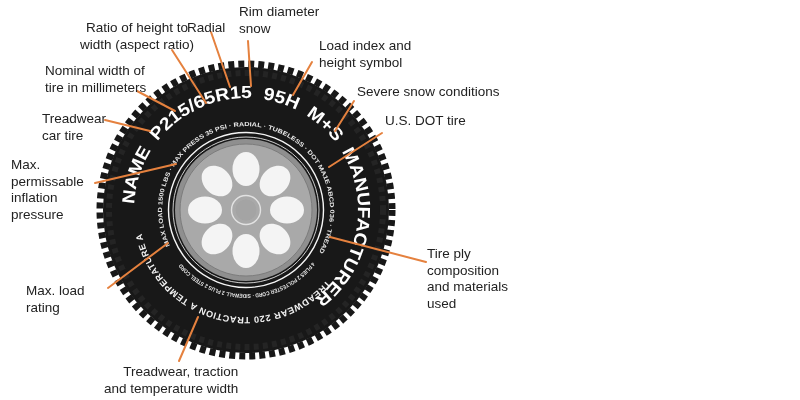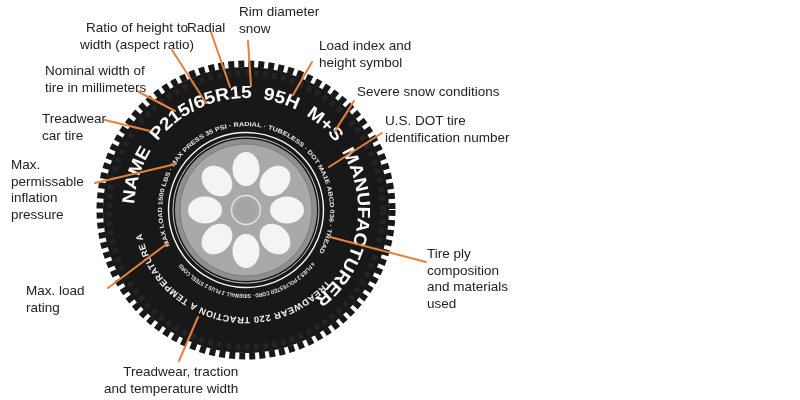--- a/index.html
+++ b/index.html
@@ -100,21 +100,20 @@
     <div>Load index and</div>
     <div>height symbol</div>
   </div>
 
   <div class="lbl" style="left:357px;top:84px;">
     <div>Severe snow conditions</div>
   </div>
 
   <div class="lbl" style="left:385px;top:113px;">
     <div>U.S. DOT tire</div>
-    <div>identification number</div>
   </div>
 
   <div class="lbl" style="left:42px;top:111px;">
     <div>Treadwear</div>
     <div>car tire</div>
   </div>
 
   <div class="lbl" style="left:45px;top:63px;">
     <div>Nominal width of</div>
     <div>tire in millimeters</div>

